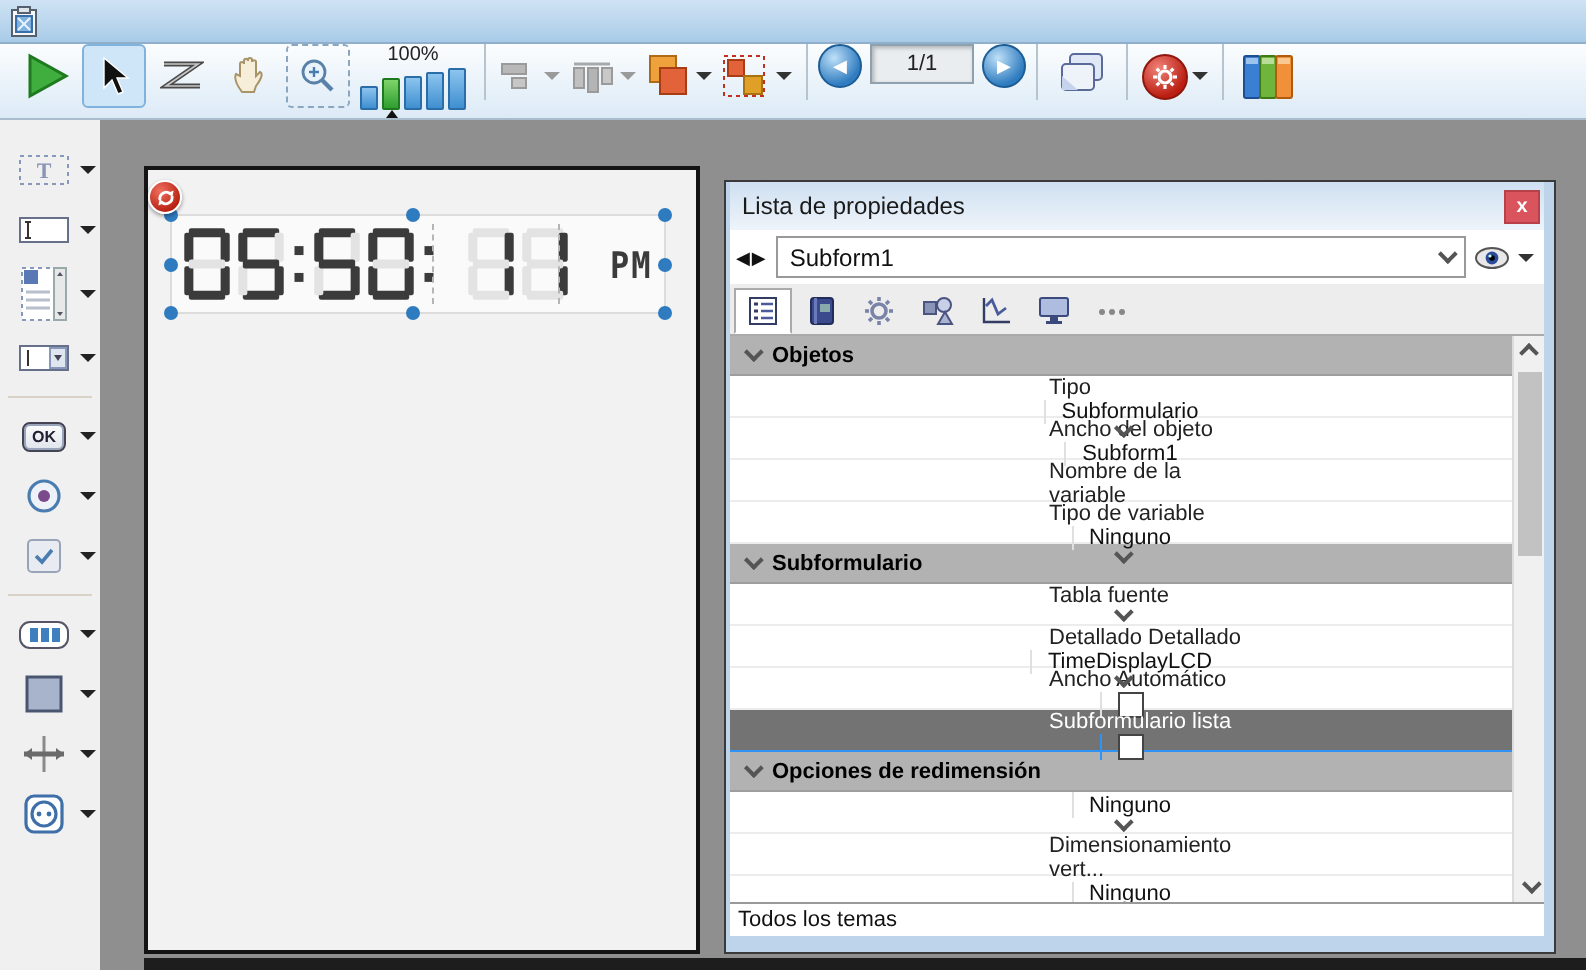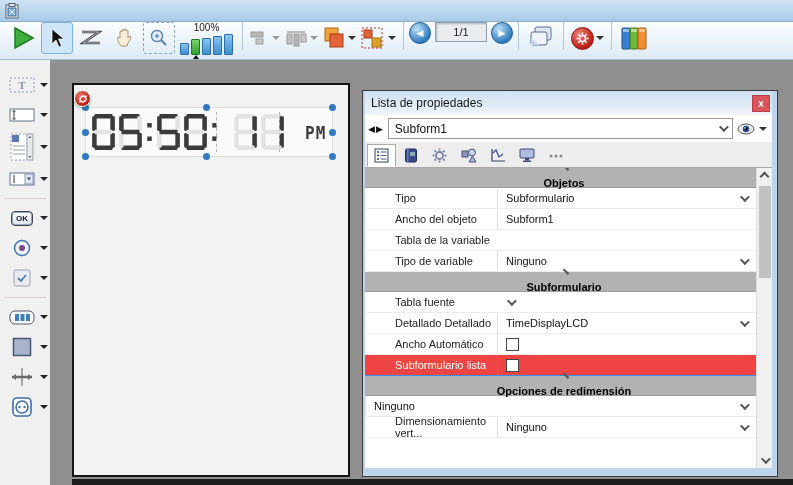--- a/index.html
+++ b/index.html
@@ -91,28 +91,28 @@
     transform:rotate(45deg) translateY(-2px); display:inline-block; }
   .chev.right { transform:rotate(-45deg); border-color:#8a8a8a; }
   .eyegrp { display:flex; align-items:center; gap:2px; padding-right:2px; }
   .p-tabs { height:26px; background:#ededed; border-bottom:1px solid #aaa; display:flex; align-items:flex-end; padding:2px 0 0 2px; }
   .ptab { width:29px; height:23px; display:flex; align-items:center; justify-content:center;
     border:1px solid transparent; }
   .ptab.sel { background:#fff; border-color:#aaa; border-bottom-color:#fff; }
   .p-list { flex:1; background:#fff; position:relative; overflow:hidden; display:flex; }
   .p-rows { flex:1; }
   .sechdr { height:20px; background:#b2b2b2; display:flex; align-items:center; gap:7px;
-    padding-left:7px; border-bottom:1px solid #9d9d9d;flex-direction:column; }
+    padding-left:7px; border-bottom:1px solid #9d9d9d; }
   .sechdr b { font-size:11px; color:#000; }
-  .prow { height:21px; display:flex; align-items:center; border-bottom:1px solid #ececec; font-size:11px; }
+  .prow { height:21px; display:flex; align-items:center; border-bottom:1px solid #ececec; font-size:11px;flex-direction:column; }
   .plabel { width:132px; padding-left:30px; color:#222; flex-shrink:0; }
   .pvalue { flex:1; color:#111; border-left:1px solid #e0e0e0; height:100%; display:flex;
     align-items:center; padding-left:8px; }
   .prow .chevcell { width:26px; display:flex; justify-content:center; }
-  .prow.sel { background:#ef4444; border-bottom-color:#2f93f5; }
+  .prow.sel { background:#737373; border-bottom-color:#2f93f5; }
   .prow.sel .plabel { color:#fff; }
   .prow.sel .pvalue { border-left-color:#2f93f5; }
   .cbox { width:13px; height:13px; background:#fff; border:1px solid #444; }
   .p-scroll { width:16px; background:#f0f0f0; border-left:1px solid #dcdcdc;
     display:flex; flex-direction:column; align-items:center; }
   .scr-arrow { height:16px; width:16px; display:flex; align-items:center; justify-content:center; }
   .scr-thumb { width:12px; height:92px; background:#c2c2c2; margin-top:2px; }
   .scr-spacer { flex:1; }
   .p-status { height:17px; background:#fff; border-top:1px solid #999; font-size:11px; color:#111;
     display:flex; align-items:center; padding-left:4px; }
@@ -565,21 +565,21 @@
           <span class="chevcell">
               <span class="chev"></span>
             </span>
         </div>
         <div class="prow">
           <span class="plabel">Ancho del objeto</span>
           <span class="pvalue">Subform1</span>
           <span class="chevcell"></span>
         </div>
         <div class="prow">
-          <span class="plabel">Tabla de la variable</span>
+          <span class="plabel">Nombre de la variable</span>
           <span class="chevcell"></span>
         </div>
         <div class="prow">
           <span class="plabel">Tipo de variable</span>
           <span class="pvalue">Ninguno</span>
           <span class="chevcell">
               <span class="chev"></span>
             </span>
         </div>
 
@@ -638,15 +638,16 @@
         <div class="scr-arrow">
             <span class="chev" style="transform:rotate(-135deg); border-color:#555;"></span>
           </div>
         <div class="scr-thumb"></div>
         <div class="scr-spacer"></div>
         <div class="scr-arrow">
             <span class="chev" style="border-color:#555;"></span>
           </div>
       </div>
     </div>
+    <div class="p-status">Todos los temas</div>
   </div>
 
 </div>
 
 </body></html>

